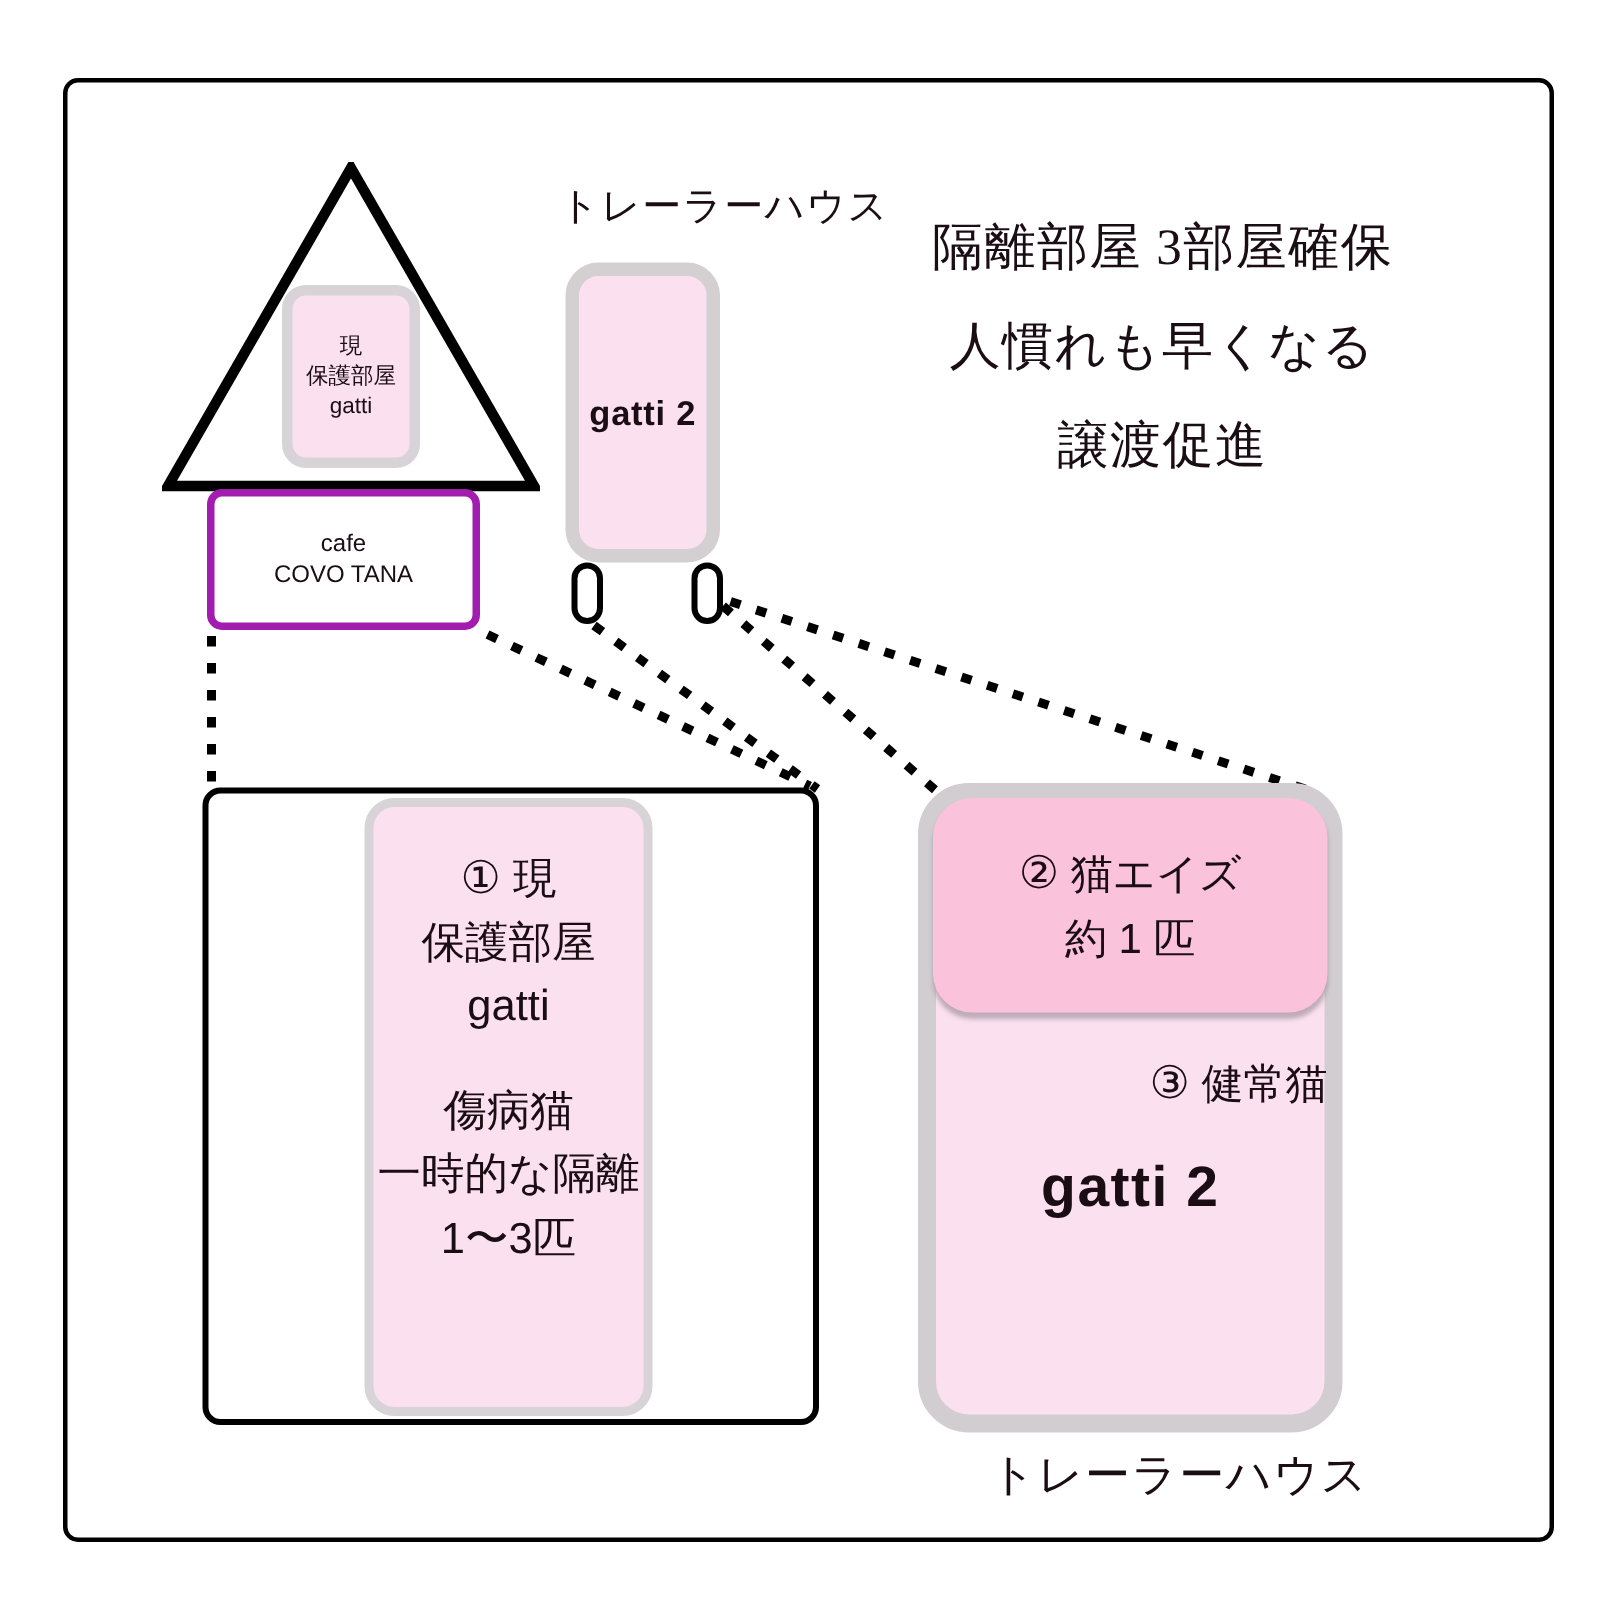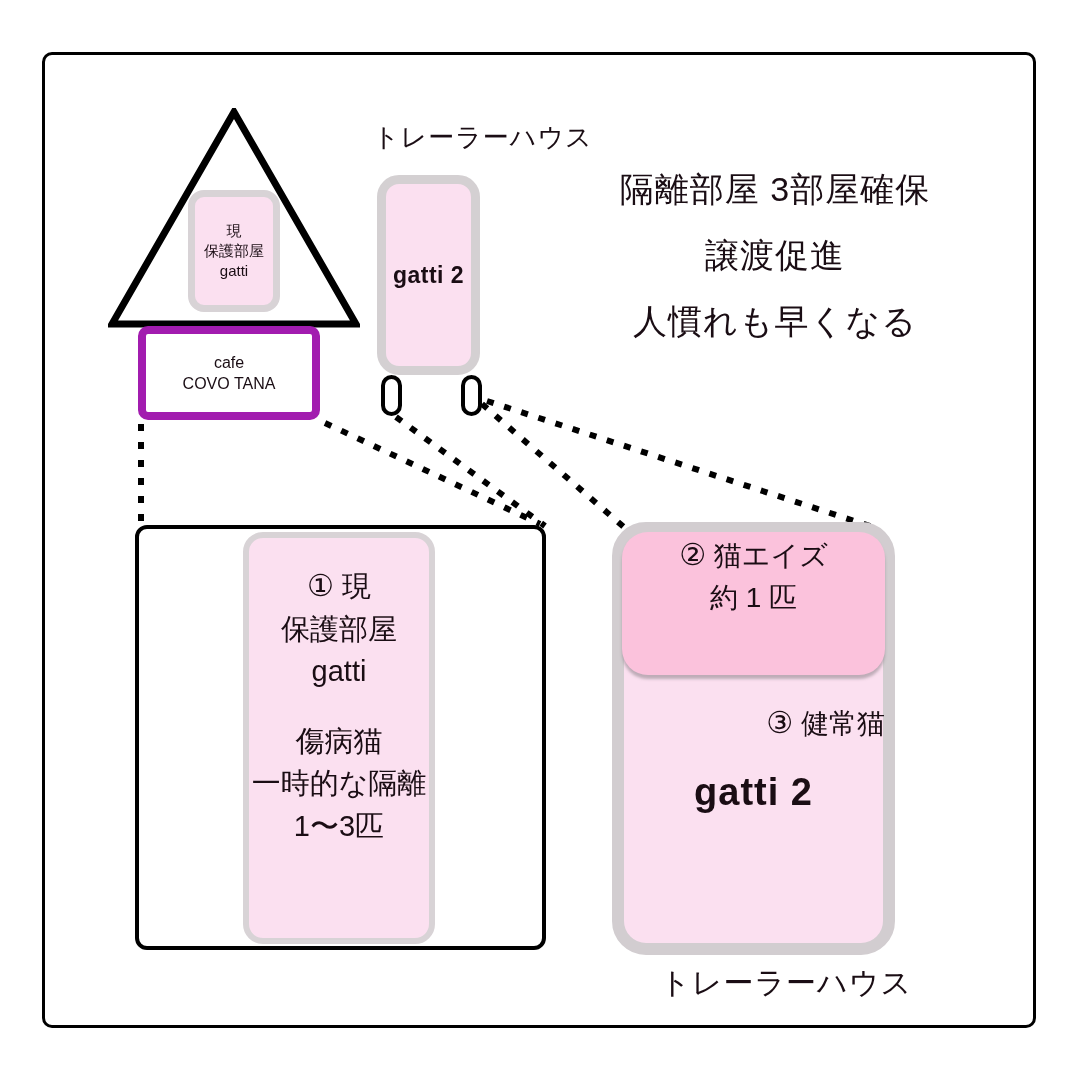--- a/index.html
+++ b/index.html
@@ -60,21 +60,21 @@
     font-size: 15px;
   }
   
   #cafe-box {
     position: absolute;
     left: 138px;
     top: 326px;
     width: 182px;
     height: 94px;
     box-sizing: border-box;
-    border: 8px solid #a21caf;
+    border: 5px solid #a21caf;
     border-radius: 10px;
     background: #ffffff;
     display: flex;
     flex-direction: column;
     align-items: center;
     justify-content: center;
     line-height: 1.34;
     font-size: 16px;
   }
   
@@ -106,25 +106,26 @@
     border-radius: 11px;
     background: #ffffff;
   }
   #wheel-left  { left: 381px; top: 375px; }
   #wheel-right { left: 461px; top: 375px; }
 
   
   #headline {
     position: absolute;
     left: 560px;
-    top: 172px;
+    top: 149px;
     width: 430px;
     text-align: center;
     font-size: 34px;
     line-height: 1.0;
+    font-family: Liberation Serif, serif;
   }
   #headline .line { margin-bottom: 32px; letter-spacing: 1px; }
   #headline .line:last-child { margin-bottom: 0; }
 
   
   .plain-label {
     position: absolute;
     font-size: 26px;
     letter-spacing: 1px;
     white-space: nowrap;
@@ -180,20 +181,21 @@
     top: 532px;
     width: 263px;
     height: 143px;
     box-sizing: border-box;
     background: #fbc2dc;
     border-radius: 26px;
     box-shadow: 0 4px 3px rgba(140,130,136,.55);
     display: flex;
     flex-direction: column;
     align-items: center;
+    justify-content: center;
   }
   #aids-panel .ap-line { font-size: 28px; line-height: 1.5; white-space: nowrap; }
   #healthy-panel {
     position: absolute;
     left: 622px;
     top: 700px;
     width: 263px;
     text-align: center;
   }
   #healthy-panel .hp-line { font-size: 28px; line-height: 1.55; white-space: nowrap; text-align: right; }
@@ -254,22 +256,22 @@
   <div id="mini-trailer">
     <span id="mini-trailer-label">gatti 2</span>
   </div>
   <div class="wheel" id="wheel-left"></div>
   <div class="wheel" id="wheel-right"></div>
 
   <div class="plain-label" id="trailer-label-top">トレーラーハウス</div>
 
   <div id="headline">
     <div class="line">隔離部屋 3部屋確保</div>
+    <div class="line">人慣れも早くなる</div>
     <div class="line">譲渡促進</div>
-    <div class="line">人慣れも早くなる</div>
   </div>
 
   <div id="room-box"></div>
   <div id="room-card" class="pink-card">
     <div class="rc-line">
       <span class="circled">①</span>
       <span>現</span>
     </div>
     <div class="rc-line">保護部屋</div>
     <div class="rc-line">gatti</div>

